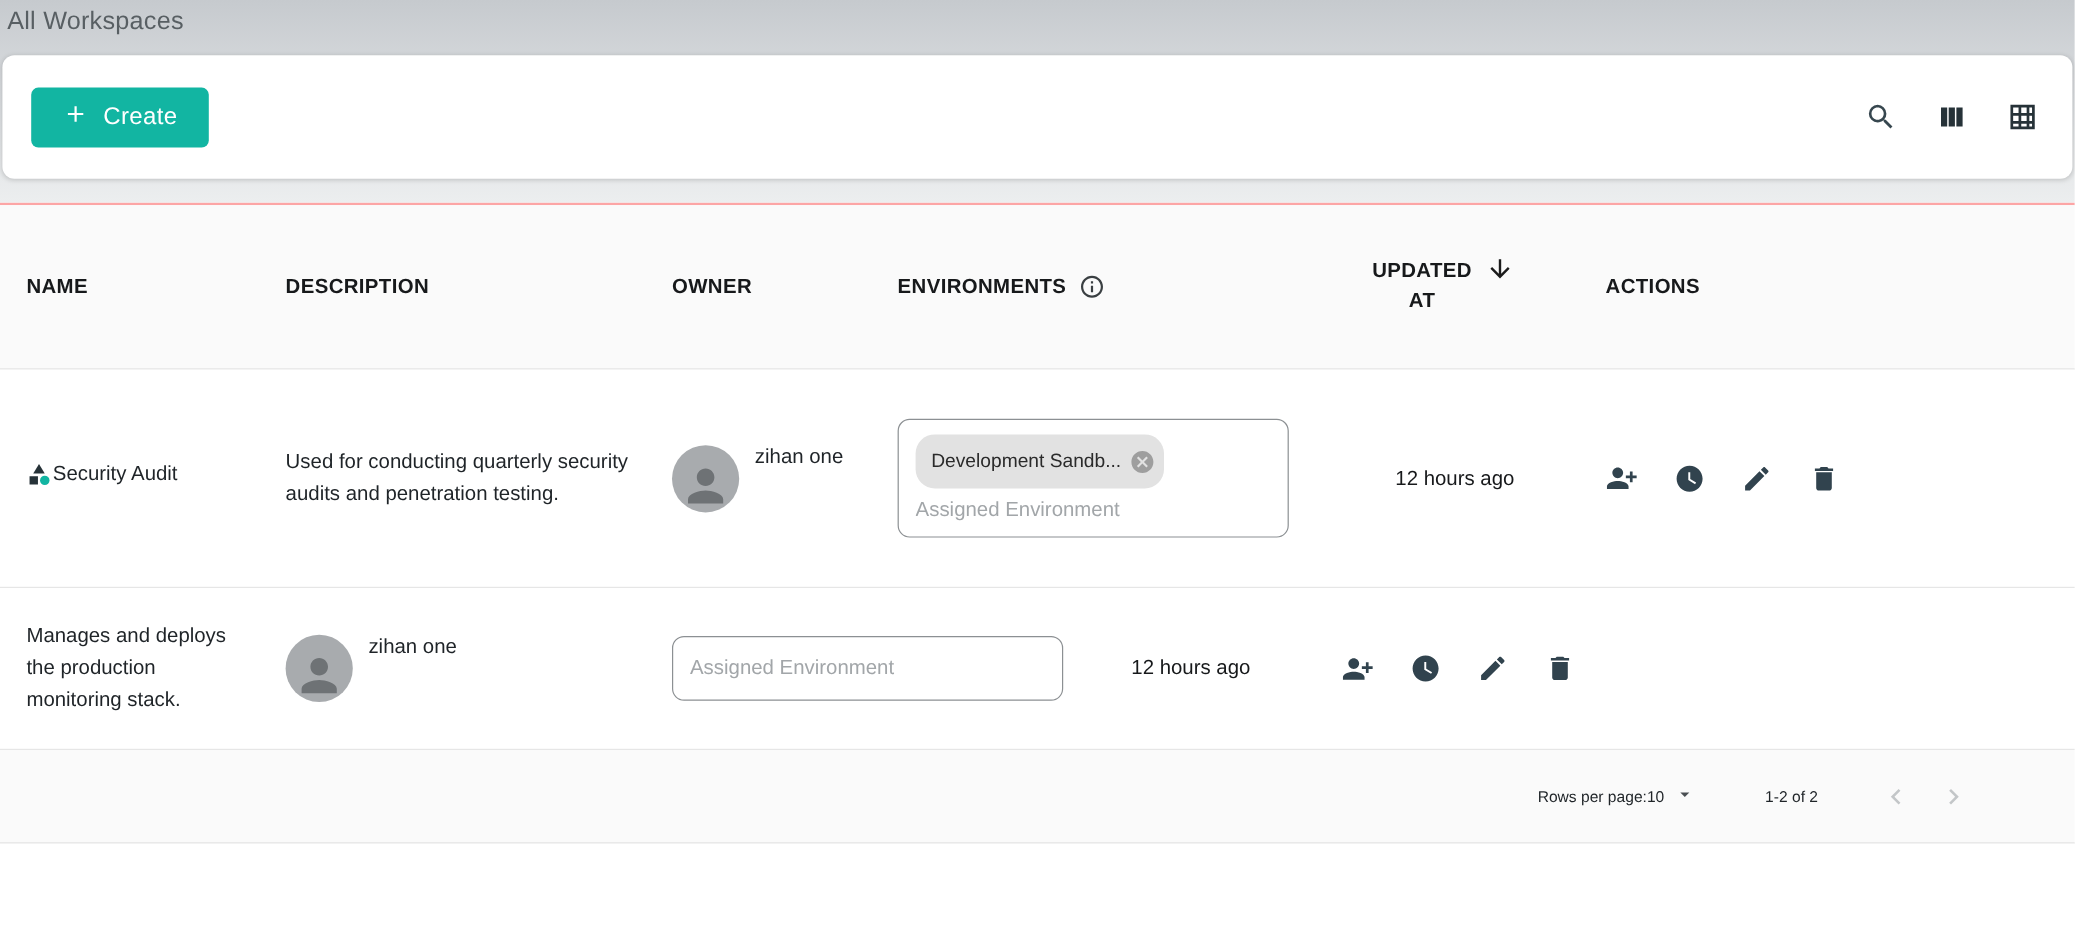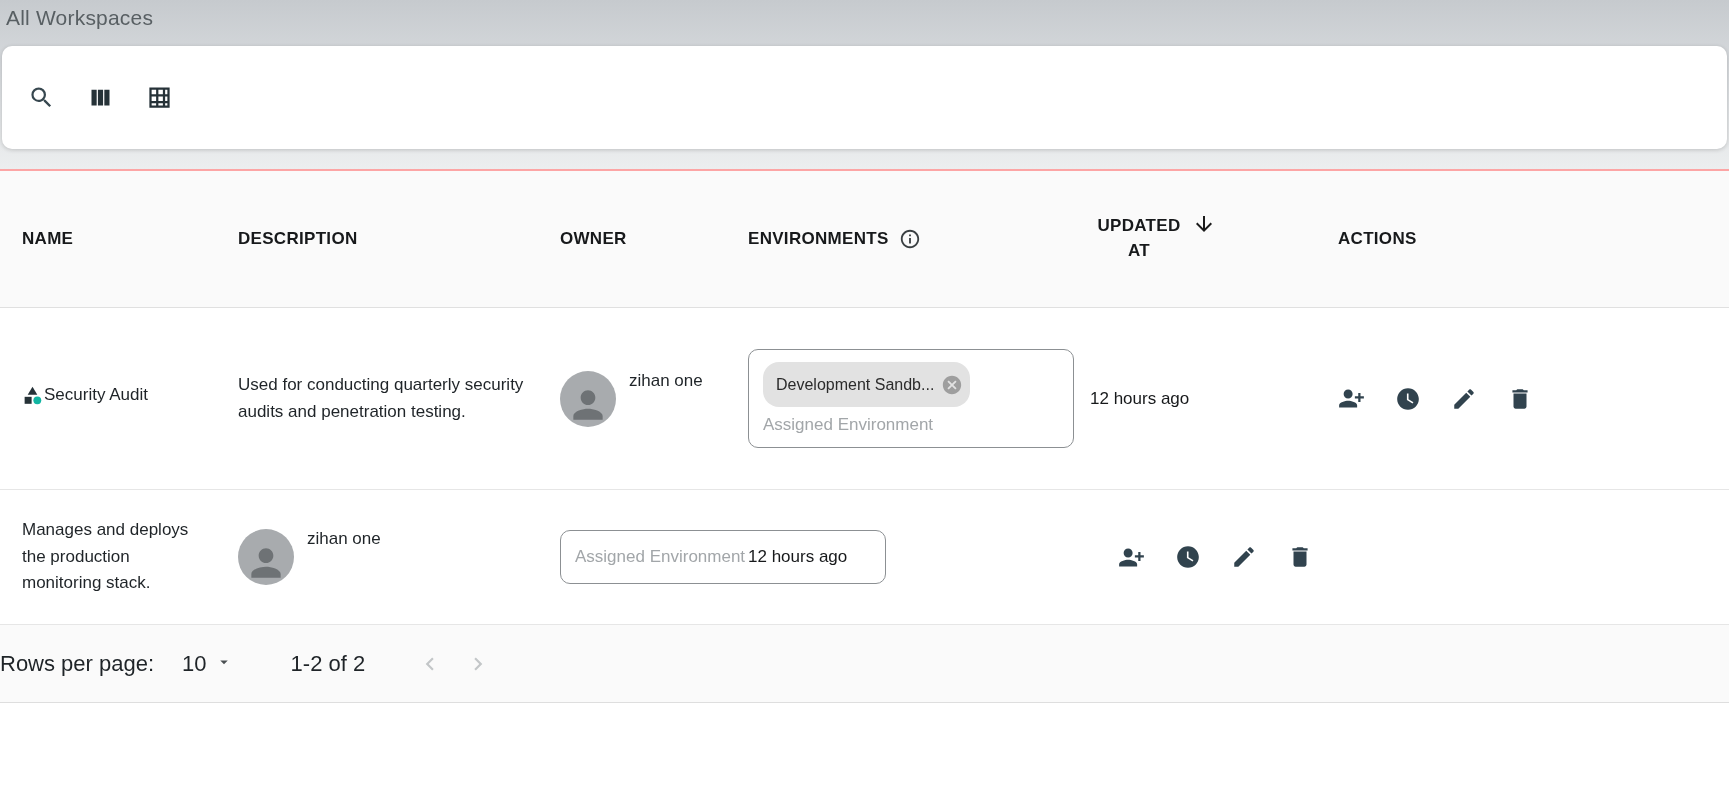--- a/index.html
+++ b/index.html
@@ -81,21 +81,21 @@
     font-weight: 700;
     font-size: 17px;
     letter-spacing: 0.3px;
     color: #17191b;
   }
   .trow { border-bottom: 1px solid #e6e6e6; background: #ffffff; }
   .trow.row-1 { min-height: 182px; }
   .trow.row-2 { min-height: 135px; }
 
   .hcell { display: flex; align-items: center; }
-  .col-updated { display: flex; justify-content: flex-start; padding-right: 48px; text-align: center; }
+  .col-updated { display: flex; justify-content: flex-end; padding-right: 48px; text-align: center; }
   .updated-head { align-items: flex-start; }
   .updated-head .updated-label { max-width: 98px; text-align: center; line-height: 1.45; }
   .sort-arrow { margin-left: 4px; margin-top: -2px; color: #1b1b1b; }
   .env-head { gap: 10px; }
   .info-icon { color: #3a3f42; display: inline-flex; cursor: pointer; }
   .actions-head { padding-left: 28px; }
 
   .name-cell { display: flex; align-items: flex-start; gap: 1px; padding-right: 24px; line-height: 1.55; }
   .name-cell .ws-icon { flex: 0 0 auto; margin-top: 3px; }
   .desc-cell { padding-right: 30px; line-height: 1.55; }
@@ -148,46 +148,55 @@
     color: #31434e; display: inline-flex;
   }
 
   
   .pagination {
     background: #fafafa;
     border-bottom: 1px solid #dedede;
     height: 78px;
     display: flex;
     align-items: center;
+    justify-content: flex-end;
     padding-right: 88px;
     color: #1f2428;
-    font-size: 22px;
+    font-size: 13px;
   }
   .rpp-select {
     display: inline-flex; align-items: center; gap: 8px;
-    margin-left: 28px; cursor: pointer;
+    cursor: pointer;
   }
   .rpp-caret { color: #4a4f52; }
   .range-label { margin-left: 58px; }
   .page-btn {
     background: none; border: none; padding: 0;
     color: #c3c6c8; display: inline-flex; cursor: default;
   }
   .page-btn.prev { margin-left: 52px; }
   .page-btn.next { margin-left: 22px; }
 
   .bottom-filler { height: 73px; background: #ffffff; }
 </style>
 </head>
 <body>
 
 <div class="top-section">
   <h1 class="page-title">All Workspaces</h1>
 
   <div class="toolbar-card">
+    <button class="create-btn">
+      <span>
+        <svg width="22" height="22" viewBox="0 0 24 24">
+            <path fill="#ffffff" d="M19 13h-6v6h-2v-6H5v-2h6V5h2v6h6z"></path>
+          </svg>
+      </span>
+      <span>Create</span>
+    </button>
 
     <div class="toolbar-icons">
       <button class="icon-btn">
         <svg width="27" height="27" viewBox="0 0 24 24">
             <path fill="currentColor" d="M15.5 14h-.79l-.28-.27A6.47 6.47 0 0 0 16 9.5 6.5 6.5 0 1 0 9.5 16c1.61 0 3.09-.59 4.23-1.57l.27.28v.79l5 4.99L20.49 19l-4.99-5zm-6 0C7.01 14 5 11.99 5 9.5S7.01 5 9.5 5 14 7.01 14 9.5 11.99 14 9.5 14z"></path>
           </svg>
       </button>
       <button class="icon-btn">
         <svg width="27" height="27" viewBox="0 0 24 24">
             <path fill="#263238" d="M4 5h4.6v14H4zM9.7 5h4.6v14H9.7zM15.4 5H20v14h-4.6z"></path>

